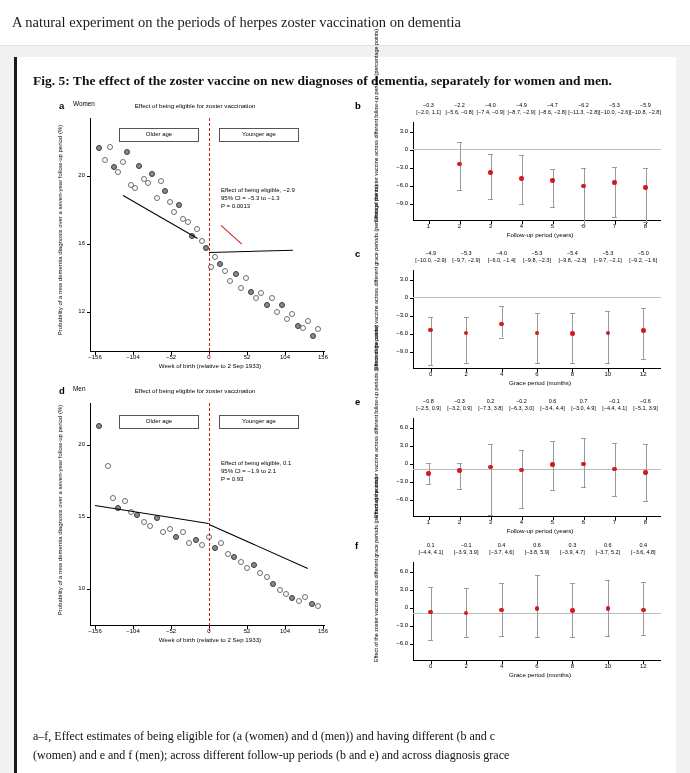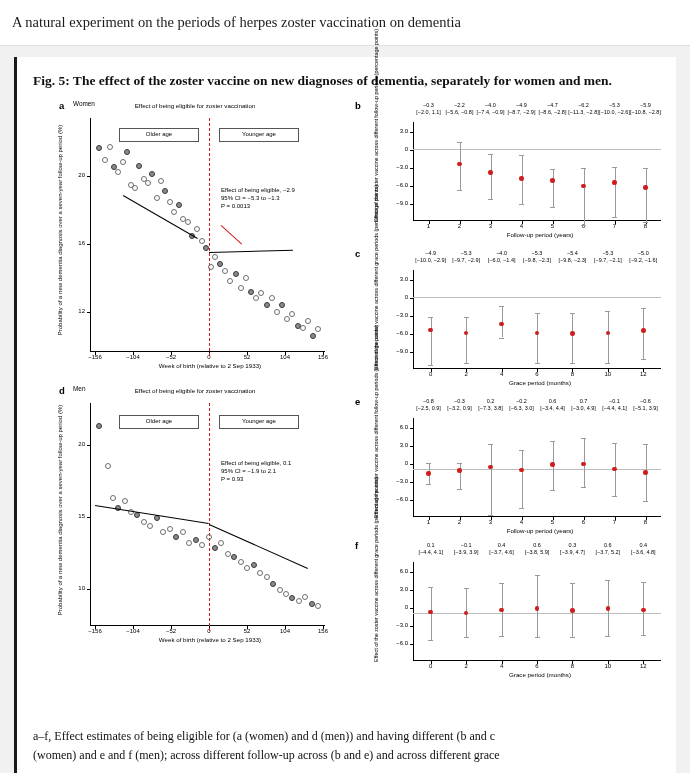--- a/index.html
+++ b/index.html
@@ -587,16 +587,16 @@
           <div class="dot-red" style="left: 286.036px; top: 67.8016px;"></div>
         </div>
 
       <div class="axtitle" style="left:110px;top:131px;width:150px;">Grace period (months)</div>
     </div>
 
   </div>
 
   <div class="fig-caption">
     <div>a–f, Effect estimates of being eligible for (a (women) and d (men)) and having different (b and c</div>
-    <div>(women) and e and f (men); across different follow-up across (b and e) and across different grace</div>
+    <div>(women) and e and f (men); across different follow-up periods (b and e) and across diagnosis grace</div>
   </div>
 
 </div>
 
 </body></html>

